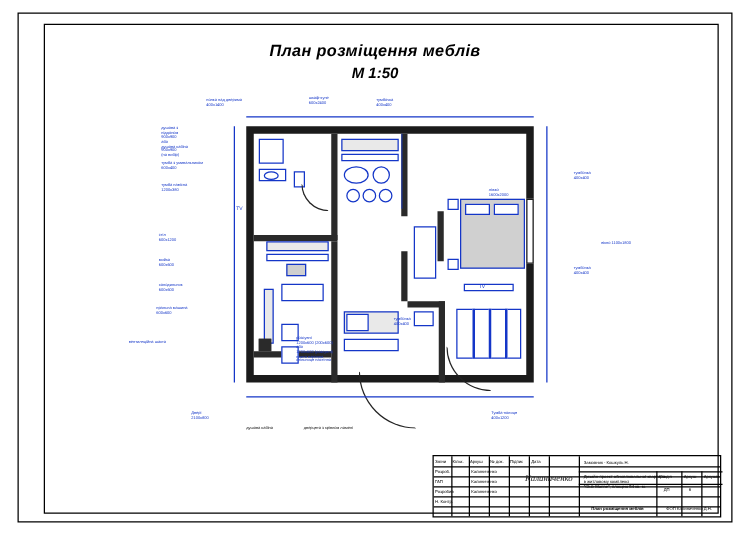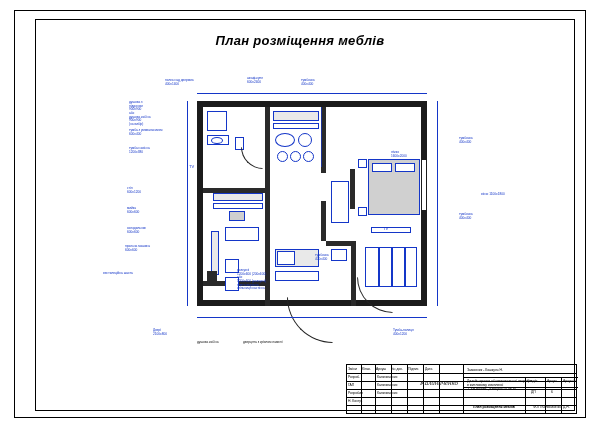--- a/index.html
+++ b/index.html
@@ -56,20 +56,21 @@
   }
 </style>
 </head>
 <body>
 
 <div id="page">
   <div class="frame">
     <div class="frame-inner"></div>
 
     <div class="title-main">План розміщення меблів</div>
+    <div class="title-scale">М 1:50</div>
 
     <div class="plan">
 
       <div class="room-outline"></div>
 
       <div class="part" style="left:140px;top:26px;width:5px;height:85px;"></div>
       <div class="part" style="left:78px;top:107px;width:67px;height:5px;"></div>
       <div class="part" style="left:140px;top:112px;width:5px;height:113px;"></div>
       <div class="part" style="left:196px;top:26px;width:5px;height:66px;"></div>
       <div class="part" style="left:196px;top:120px;width:5px;height:40px;"></div>

